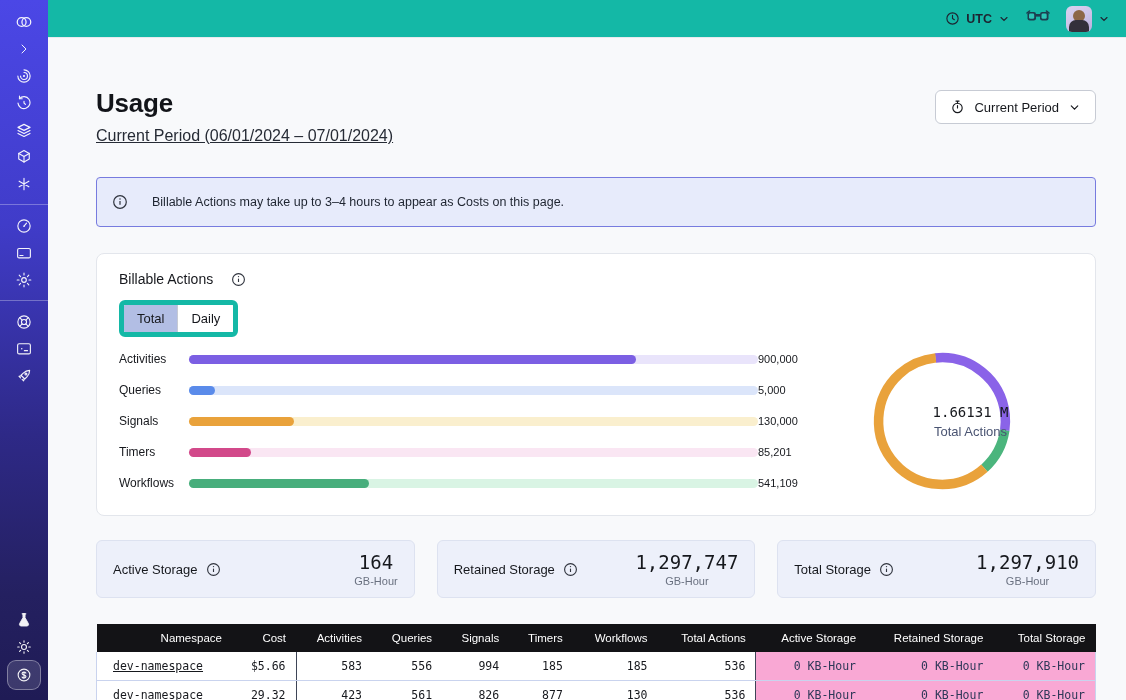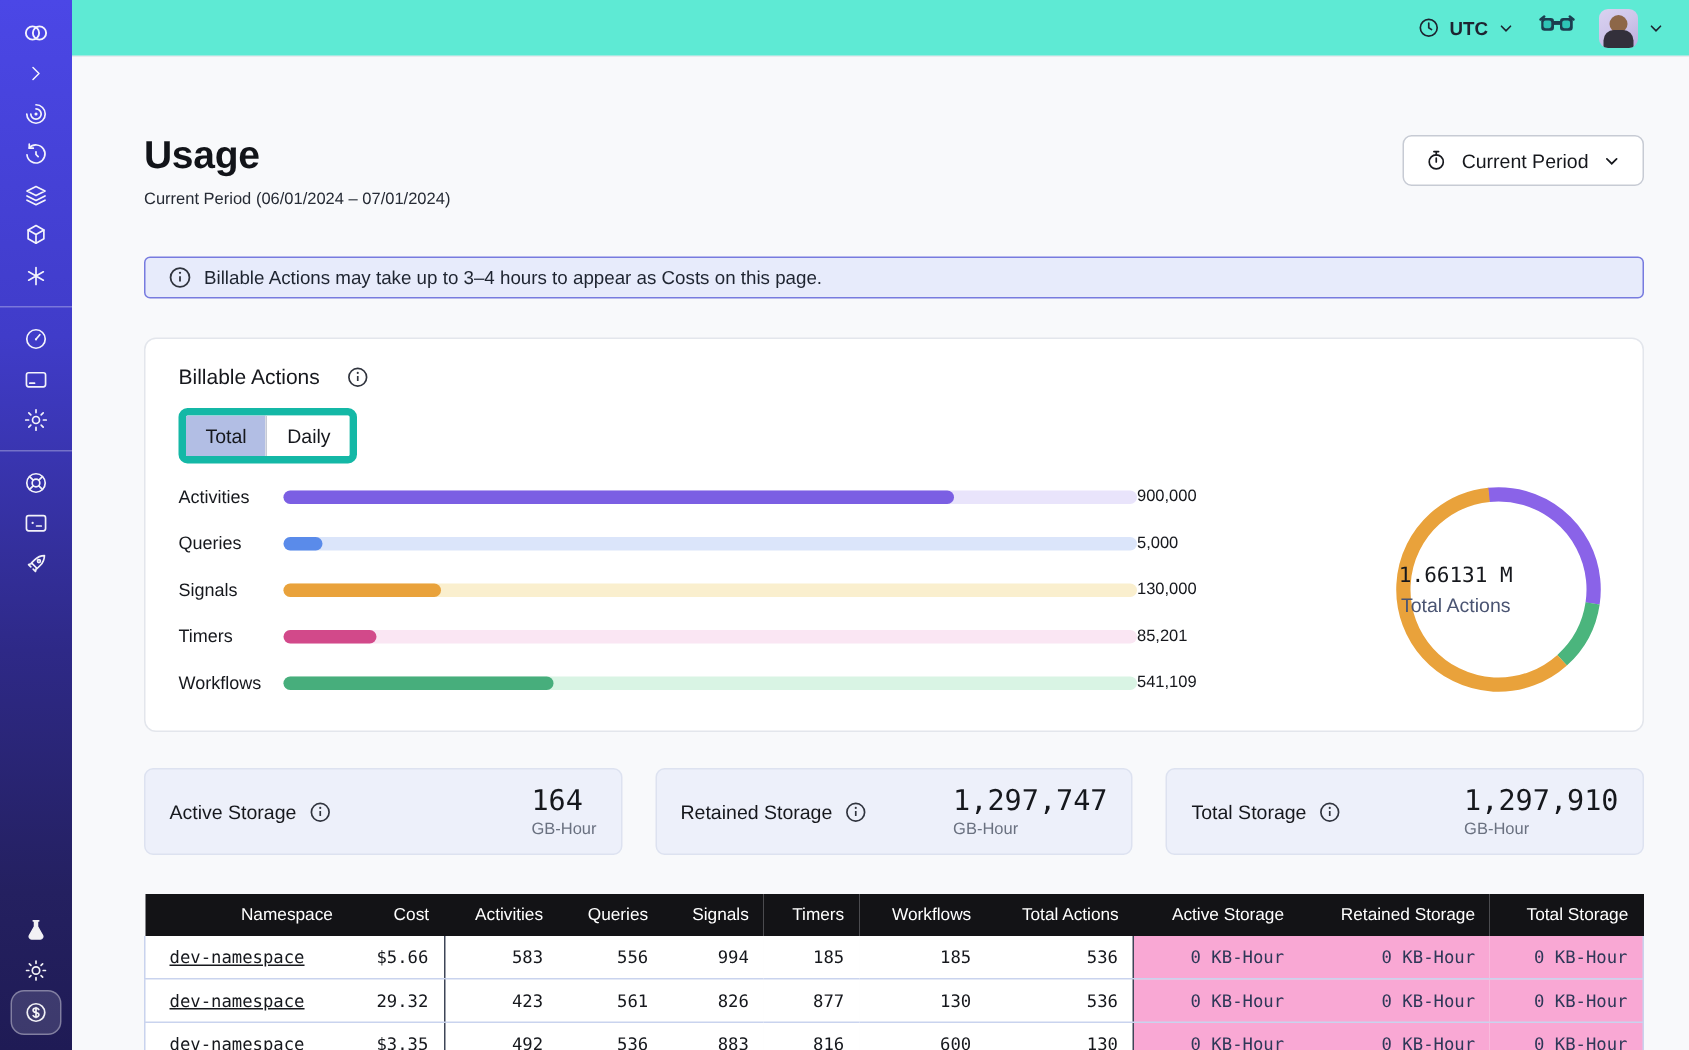--- a/index.html
+++ b/index.html
@@ -23,51 +23,51 @@
   .side-icon svg { stroke:#fff; fill:none; stroke-width:1.5; stroke-linecap:round; stroke-linejoin:round; }
   .side-divider { width:48px; height:1px; background:rgba(255,255,255,.3); margin:7px 0; flex-shrink:0; }
   .side-spacer { flex:1; }
   .side-active {
     background:rgba(255,255,255,.14); border:1px solid rgba(255,255,255,.38);
     border-radius:9px; width:34px; height:30px;
   }
 
   
   .topbar {
-    position:absolute; left:48px; top:0; right:0; height:38px; background:#5eead4;
+    position:absolute; left:48px; top:0; right:0; height:38px; background:#14b8a6;
     border-bottom:1px solid #E8EAEE; display:flex; align-items:center;
     justify-content:flex-end; gap:16px; padding-right:16px; z-index:4;
   }
   .tz-group { display:flex; align-items:center; gap:6px; font-size:12.5px; font-weight:600; color:#1E2330; cursor:pointer; }
   .tz-group svg, .user-group svg { display:block; }
   .user-group { display:flex; align-items:center; gap:6px; cursor:pointer; }
   .avatar {
     width:26px; height:26px; border-radius:6px; overflow:hidden; position:relative;
     background:linear-gradient(150deg,#D9D2F0 0%,#CFC6EA 45%,#B9AEDD 100%);
   }
   .avatar .head { position:absolute; left:7px; top:4px; width:12px; height:12px; border-radius:50%; background:#8D6748; }
   .avatar .body { position:absolute; left:3px; top:14px; width:20px; height:14px; border-radius:7px 7px 0 0; background:#33303B; }
   .goggles-icon { cursor:pointer; }
 
   
   .main { position:absolute; left:48px; top:38px; right:0; bottom:0; padding:50px 30px 0 48px; }
 
   .header-row { display:flex; justify-content:space-between; align-items:flex-start; }
   .page-title { font-size:26px; font-weight:600; letter-spacing:-.2px; color:#121419; }
-  .page-subtitle { margin-top:8px; font-size:11px; color:#262B35; }
+  .page-subtitle { margin-top:8px; font-size:16px; color:#262B35;text-decoration:underline; }
   .period-btn {
     display:flex; align-items:center; gap:9px; background:#fff;
     border:1px solid #C7CBD4; border-radius:6px; padding:8px 14px;
     font-size:13px; font-weight:500; color:#16181D; cursor:pointer; margin-top:2px;
   }
   .period-btn svg { display:block; }
 
   .banner {
     margin-top:32px; background:#E7EBFB; border:1px solid #777BDF; border-radius:4px;
-    padding:5px 15px; display:flex; align-items:center; gap:8px;
+    padding:16px 15px; display:flex; align-items:center; gap:24px;
     font-size:12.5px; color:#1E2430;
   }
   .info-icon svg { display:block; stroke:#30343E; fill:none; stroke-width:1.2; }
 
   .card {
     margin-top:26px; background:#fff; border:1px solid #E3E6EC; border-radius:8px;
     padding:17px 22px 20px;
   }
   .card-title-row { display:flex; align-items:center; gap:18px; font-size:14px; font-weight:500; }
   .tabs { margin-top:13px; display:inline-flex; border:5px solid #14b8a6; border-radius:6px; overflow:hidden; }
@@ -76,35 +76,35 @@
   .tab.active { background:#B2BEE4; }
 
   .chart-row { display:flex; align-items:center; margin-top:10px; }
   .bars { flex:1; display:flex; flex-direction:column; gap:17px; padding-right:30px; }
   .bar-row { display:flex; align-items:center; }
   .bar-label { width:70px; font-size:12px; flex-shrink:0; }
   .bar-track { flex:1; height:9px; border-radius:5px; position:relative; }
   .bar-fill { position:absolute; left:0; top:0; height:9px; border-radius:5px; }
   .bar-value { width:80px; text-align:left; font-size:11px; flex-shrink:0; font-family:Liberation Sans, sans-serif; }
 
-  .donut-wrap { width:205px; height:148px; position:relative; display:flex; align-items:center; justify-content:flex-end; }
+  .donut-wrap { width:205px; height:148px; position:relative; display:flex; align-items:center; justify-content:flex-start; }
   .donut-center {
     position:absolute; inset:0; display:flex; flex-direction:column;
     align-items:center; justify-content:center; gap:4px; pointer-events:none;
   }
   .donut-value { font-family:"DejaVu Sans Mono",monospace; font-size:14px; color:#16181D; }
   .donut-label { font-size:13px; color:#4A5472; }
 
   .storage-row { display:flex; gap:22px; margin-top:24px; }
   .storage-card {
     flex:1; background:#EDF0FA; border:1px solid #DDE2F0; border-radius:6px;
     height:58px; padding:9px 16px; display:flex; align-items:center; justify-content:space-between;
   }
   .storage-label { display:flex; align-items:center; gap:8px; font-size:13px; color:#16181D; }
-  .storage-val { text-align:left; }
+  .storage-val { text-align:center; }
   .storage-num { font-family:"DejaVu Sans Mono",monospace; font-size:19px; color:#16181D; }
   .storage-unit { font-size:11px; color:#6A7180; margin-top:2px; }
 
   
   table.usage { margin-top:26px; width:100%; border-collapse:collapse; }
   table.usage thead th {
     background:#131316; color:#fff; font-size:11.5px; font-weight:500;
     padding:8px 10px; text-align:right; white-space:nowrap;
   }
   table.usage thead th:first-child { text-align:right; padding-left:16px; }

